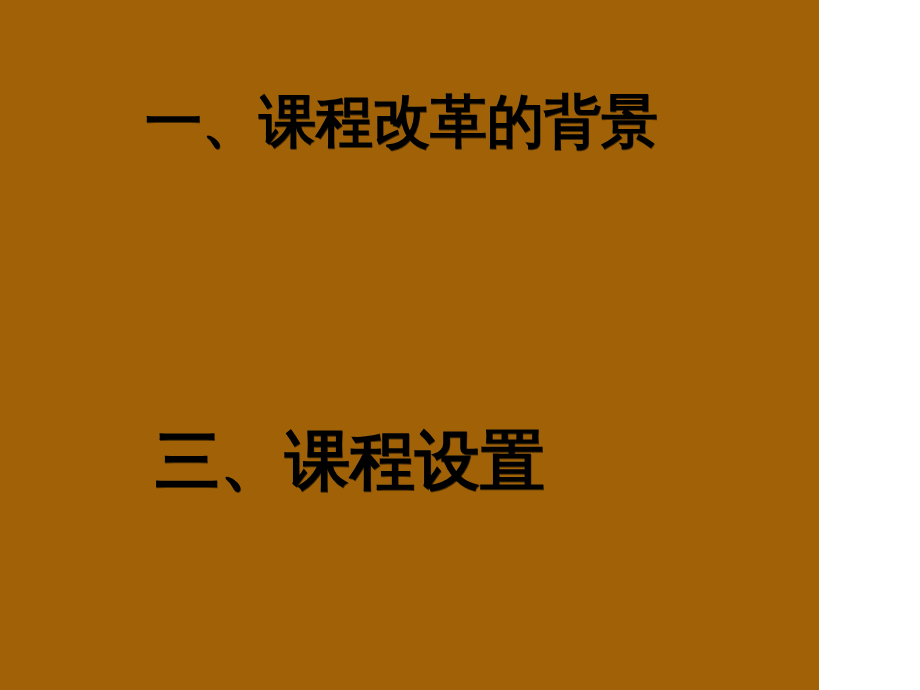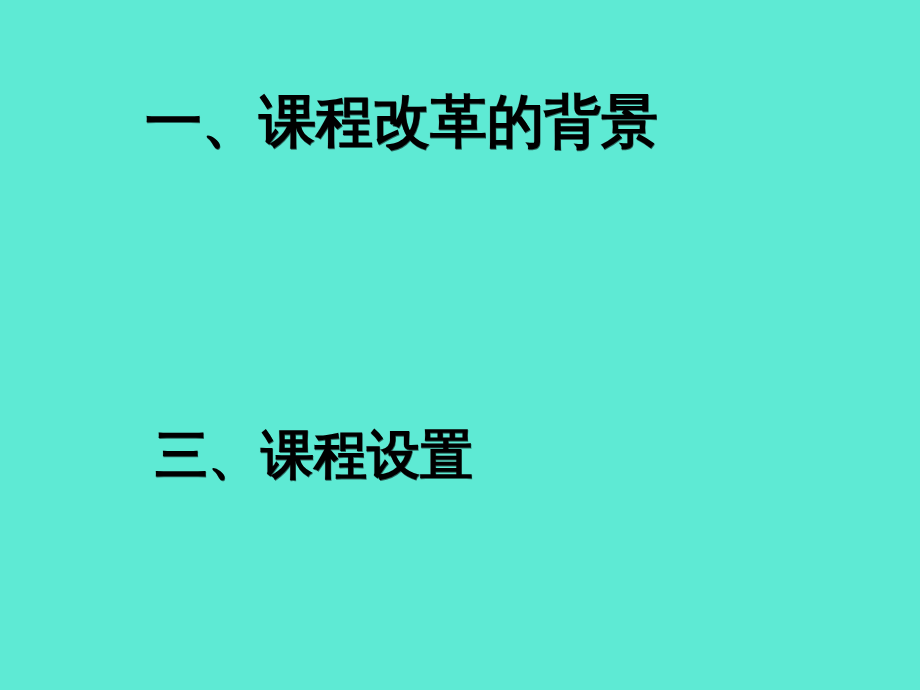--- a/index.html
+++ b/index.html
@@ -10,23 +10,23 @@
   body {
     width: 920px;
     height: 690px;
     background: #ffffff;
     font-family: "DejaVu Sans", "Liberation Sans", sans-serif;
     overflow: hidden;
   }
 
   #slide {
     position: relative;
-    width: 920px;
+    width: 819px;
     height: 690px;
-    background: #5eead4;
+    background: #a16207;
     box-sizing: border-box;
   }
 
   .agenda-line {
     position: absolute;
     white-space: nowrap;
     color: #000000;
     font-weight: bold;
     font-family: "DejaVu Sans", "Liberation Sans", sans-serif;
     letter-spacing: 0px;
@@ -49,21 +49,21 @@
   #line-2 {
     left: 147px;
     top: 267px;
     font-size: 57px;
   }
 
   
   #line-3 {
     left: 155px;
     top: 428px;
-    font-size: 53px;
+    font-size: 65px;
   }
 
   .num { }
   .sep { }
   .body-text { }
 </style>
 </head>
 <body>
 
 <div id="slide">

